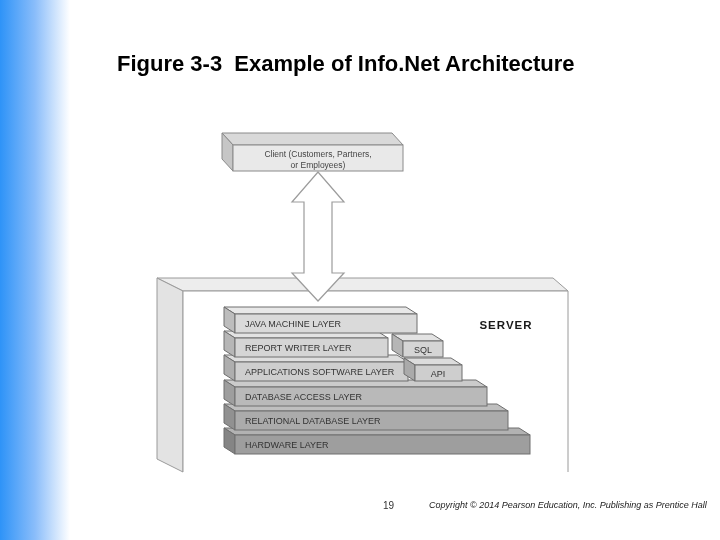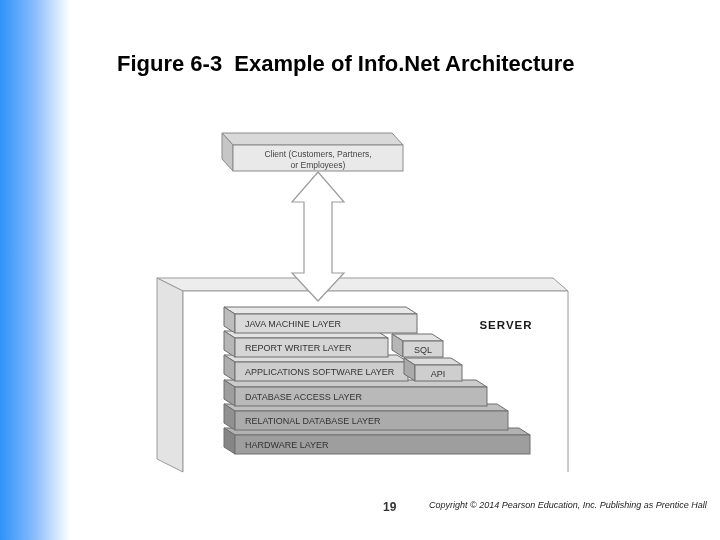--- a/index.html
+++ b/index.html
@@ -11,38 +11,38 @@
     position:absolute;left:0;top:0;width:70px;height:540px;
     background:linear-gradient(90deg,#2e93f8 0%,#8abdfa 50%,#ffffff 100%);
   }
   .slide-title{
     position:absolute;left:117px;top:51px;
     font-size:22px;font-weight:bold;color:#000;white-space:pre;
   }
   .diagram-svg{position:absolute;left:0;top:0;}
   .footer-page{
     position:absolute;left:383px;top:500px;
-    font-size:12px;color:#333;font-weight:bold;
+    font-size:10px;color:#333;
   }
   .footer-copyright{
     position:absolute;left:429px;top:500px;
     font-size:9px;font-style:italic;color:#1c1c1c;
   }
   text{font-family:"Liberation Sans",sans-serif;}
   .slab-label{font-size:9px;fill:#333;}
   .side-label{font-size:9px;fill:#333;}
   .client-label{font-size:8.5px;fill:#444;text-anchor:middle;}
   .server-label{font-size:11.5px;font-weight:bold;fill:#1a1a1a;letter-spacing:1px;text-anchor:middle;}
 </style>
 </head>
 <body>
 
 <div class="accent-bar" style="background: linear-gradient(90deg, rgb(46, 147, 248) 0%, rgb(138, 189, 250) 50%, rgb(255, 255, 255) 100%);"></div>
 
-<div class="slide-title">Figure 6-3  Example of Info.Net Architecture</div>
+<div class="slide-title">Figure 3-3  Example of Info.Net Architecture</div>
 
 <svg class="diagram-svg" width="720" height="540" viewBox="0 0 720 540">
 
   <g>
     <polygon points="233,145 222,133 392,133 403,145" fill="#d9d9d9" stroke="#8a8a8a" stroke-width="1"></polygon>
     <polygon points="233,145 222,133 222,159 233,171" fill="#c6c6c6" stroke="#8a8a8a" stroke-width="1"></polygon>
     <rect x="233" y="145" width="170" height="26" fill="#e9e9e9" stroke="#8a8a8a" stroke-width="1"></rect>
     <text class="client-label" x="318" y="157">Client (Customers, Partners,</text>
     <text class="client-label" x="318" y="168">or Employees)</text>
   </g>

